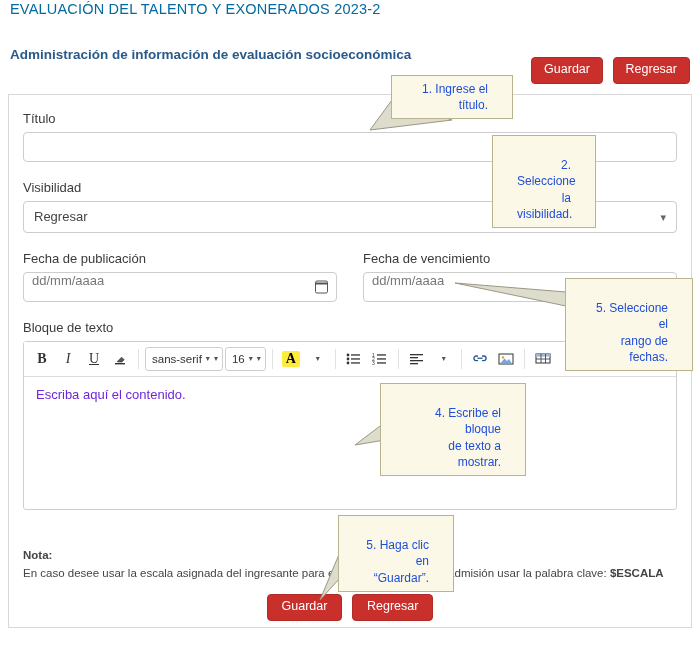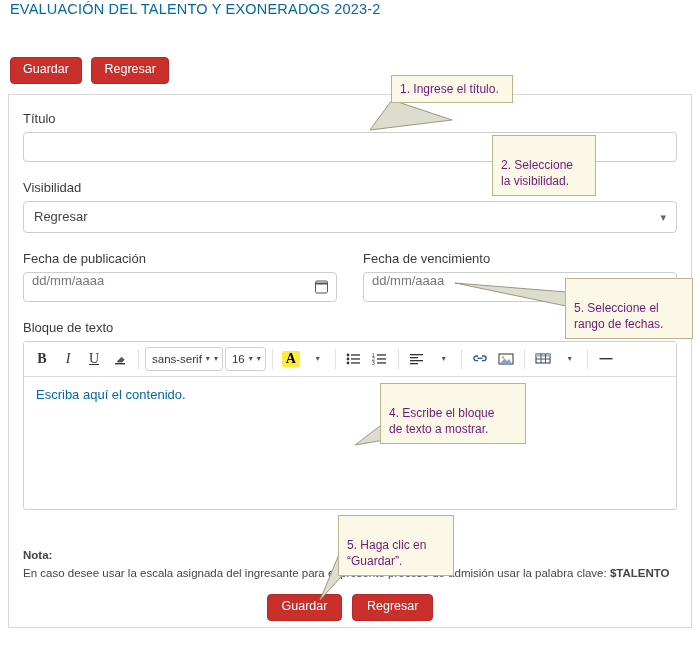--- a/index.html
+++ b/index.html
@@ -191,21 +191,21 @@
     font-weight: bold;
     padding: 0 4px;
     border-radius: 2px;
     font-family: "Liberation Serif", serif;
     font-size: 14px;
   }
   .editor-body {
     height: 132px;
     padding: 10px 12px;
     font-size: 13px;
-    color: #0369a1;
+    color: #6d28d9;
   }
 
   
   .note {
     position: absolute;
     left: 14px;
     right: 14px;
     bottom: 44px;
     font-size: 11.5px;
     color: #444;
@@ -220,36 +220,37 @@
     bottom: 6px;
     text-align: center;
   }
   .card-footer .btn { font-size: 12.5px; padding: 5px 14px 6px 14px; }
 
   
   .callout {
     position: absolute;
     background: #fcf8e8;
     border: 1px solid #b9b48c;
-    color: #701a75;
+    color: #1d4ed8;
     font-size: 12px;
     line-height: 1.35;
-    padding: 5px 8px;
-    text-align: left;
+    padding: 5px 24px;
+    text-align: right;
     z-index: 30;
     box-shadow: 0 0 0 0 rgba(0,0,0,0);
   }
   svg.leader-svg { position: absolute; left:0; top:0; z-index: 25; pointer-events: none; }
 </style>
 </head>
 <body>
 
 <div class="page-title">EVALUACIÓN DEL TALENTO Y EXONERADOS 2023-2</div>
 
 <div class="subhead-row">
+  <div class="subhead-title">Administración de información de evaluación socioeconómica</div>
   <div>
     <span class="btn">Guardar</span>
     <span class="btn">Regresar</span>
   </div>
 </div>
 
 <div class="card">
 
   <label class="field-label">Título</label>
   <div class="input-box" title=""></div>
@@ -379,21 +380,21 @@
             <rect x="1.5" y="6" width="13" height="1.4" fill="#333"></rect>
           </svg>
       </div>
     </div>
     <div class="editor-body">Escriba aquí el contenido.</div>
   </div>
 
   <div class="note">
     <div><b>Nota:</b></div>
     <div>
-      <span>En caso desee usar la escala asignada del ingresante para el presente proceso de admisión usar la palabra clave: </span><span class="kw">$TALENTO</span>
+      <span>En caso desee usar la escala asignada del ingresante para el presente proceso de admisión usar la palabra clave: </span><span class="kw">$ESCALA</span>
     </div>
   </div>
 
   <div class="card-footer">
     <span class="btn">Guardar</span>
     <span class="btn">Regresar</span>
   </div>
 
 </div>
 

